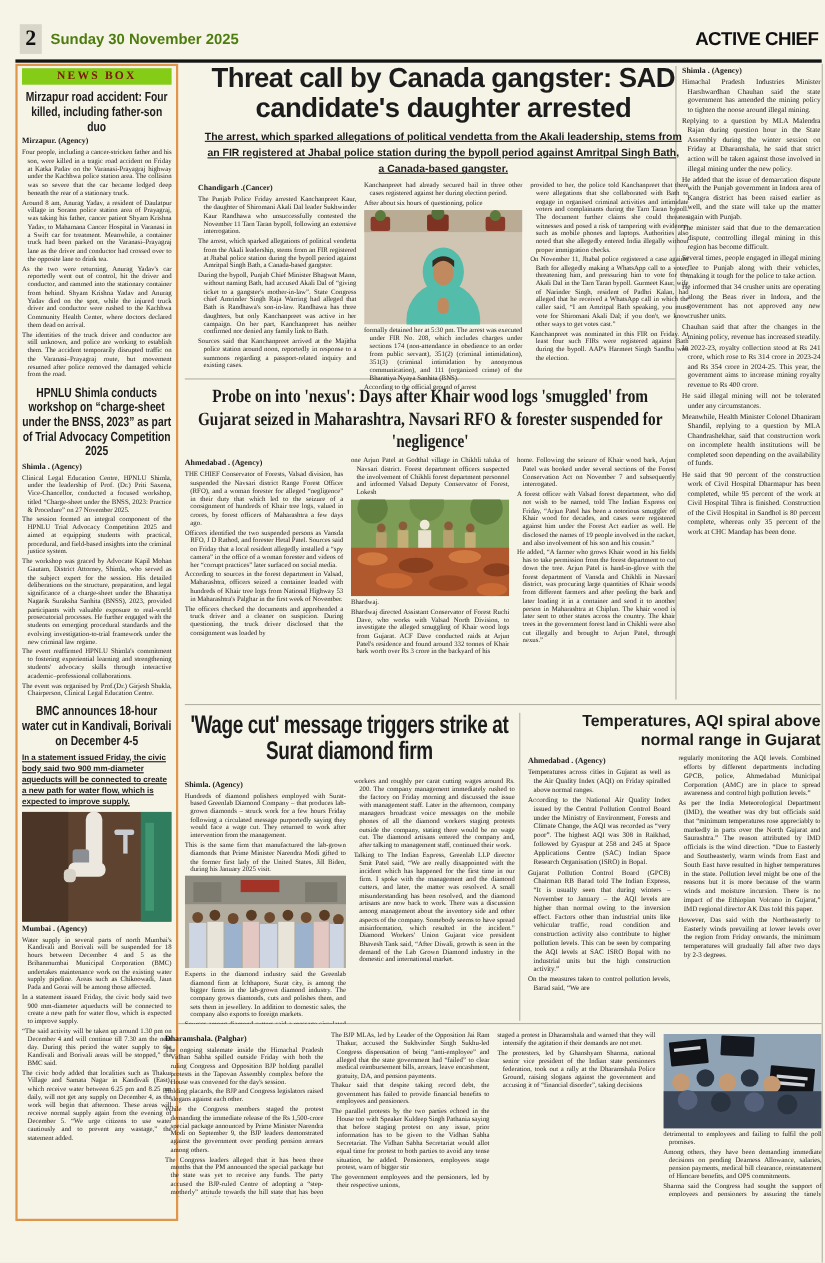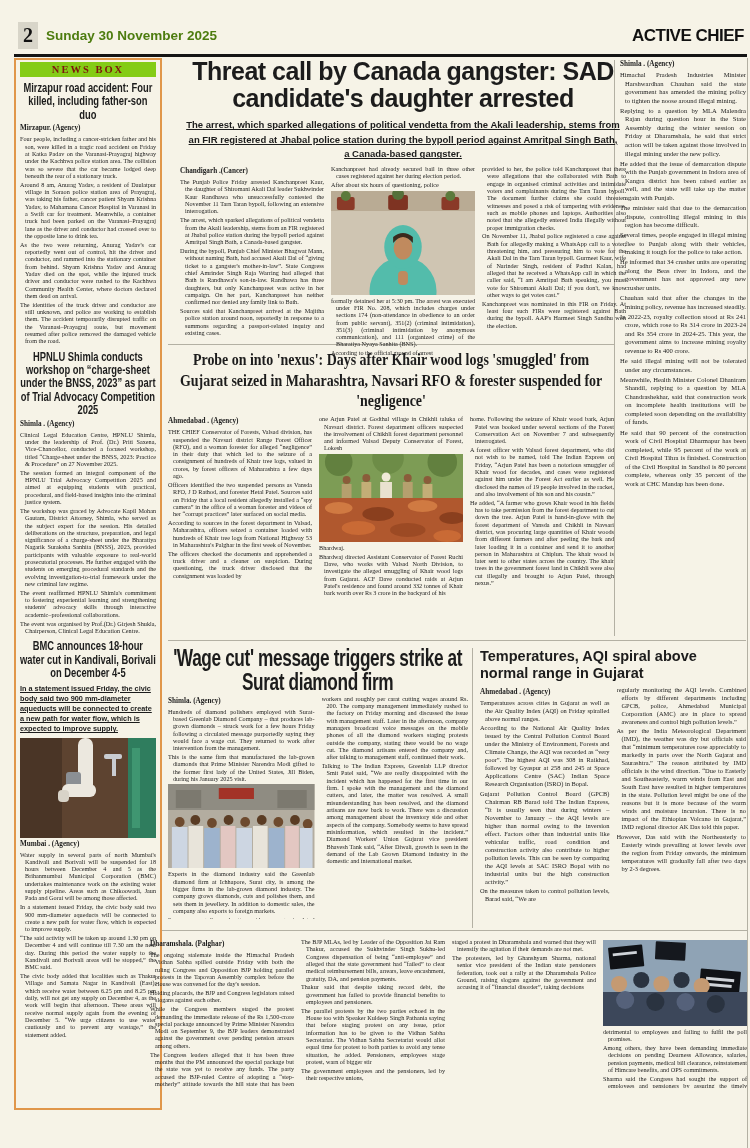--- a/index.html
+++ b/index.html
@@ -46,21 +46,21 @@
   
   #probe{position:absolute;left:168px;top:350px;width:446px;}
   .probe-head{font:bold 17px/1.22 "Liberation Serif",serif;text-align:center;}
   #probe .col{height:212px;}
   
   #wage{position:absolute;left:168px;top:646px;width:300px;}
   .wage-head{font:bold 23px/1.06 "Liberation Sans",sans-serif;letter-spacing:-0.5px;text-align:center;}
   #wage .col{height:224px;}
   
   #temps{position:absolute;left:480px;top:648px;width:266px;}
-  .temps-head{font:bold 14.5px/1.2 "Liberation Sans",sans-serif;text-align:left;}
+  .temps-head{font:bold 14.5px/1.2 "Liberation Sans",sans-serif;text-align:right;}
   #temps .col{height:222px;}
   #temps .body{font-size:6.4px;line-height:1.25;}
   
   #protest{position:absolute;left:150px;top:934px;width:597px;height:214px;overflow:hidden;}
   .protest-head{font:bold 28px/1.1 "Liberation Sans",sans-serif;letter-spacing:-0.5px;text-align:center;}
   #protest .cols{margin-top:4px;}
   #protest .col{height:150px;}
 </style>
 </head>
 <body>
@@ -247,21 +247,21 @@
             <p>home. Following the seizure of Khair wood bark, Arjun Patel was booked under several sections of the Forest Conservation Act on November 7 and subsequently interrogated.</p>
             <p>A forest officer with Valsad forest department, who did not wish to be named, told The Indian Express on Friday, “Arjun Patel has been a notorious smuggler of Khair wood for decades, and cases were registered against him under the Forest Act earlier as well. He disclosed the names of 19 people involved in the racket, and also involvement of his son and his cousin.”</p>
             <p>He added, “A farmer who grows Khair wood in his fields has to take permission from the forest department to cut down the tree. Arjun Patel is hand-in-glove with the forest department of Vansda and Chikhli in Navsari district, was procuring large quantities of Khair woods from different farmers and after peeling the bark and later loading it in a container and send it to another person in Maharashtra at Chiplun. The khair wood is later sent to other states across the country. The khair trees in the government forest land in Chikhli were also cut illegally and brought to Arjun Patel, through nexus.”</p>
           </div>
       </div>
     </div>
   </div>
 
   <div id="wage">
     <div class="wage-head condense3">'Wage cut' message triggers strike at Surat diamond firm</div>
-    <div class="cols" style="margin-top:0;">
+    <div class="cols" style="margin-top:12px;">
       <div class="col">
         <div class="byline">Shimla. (Agency)</div>
         <div class="body">
             <p>Hundreds of diamond polishers employed with Surat-based Greenlab Diamond Company – that produces lab-grown diamonds – struck work for a few hours Friday following a circulated message purportedly saying they would face a wage cut. They returned to work after intervention from the management.</p>
             <p>This is the same firm that manufactured the lab-grown diamonds that Prime Minister Narendra Modi gifted to the former first lady of the United States, Jill Biden, during his January 2025 visit.</p>
           </div>
         <svg class="photo" viewBox="0 0 150 84" width="150" height="84" preserveAspectRatio="none">
           <rect width="150" height="84" fill="#b3ada0"></rect>
           <rect width="150" height="26" fill="#8f8c82"></rect>
           <rect x="52" y="4" width="36" height="11" fill="#a33327"></rect>

